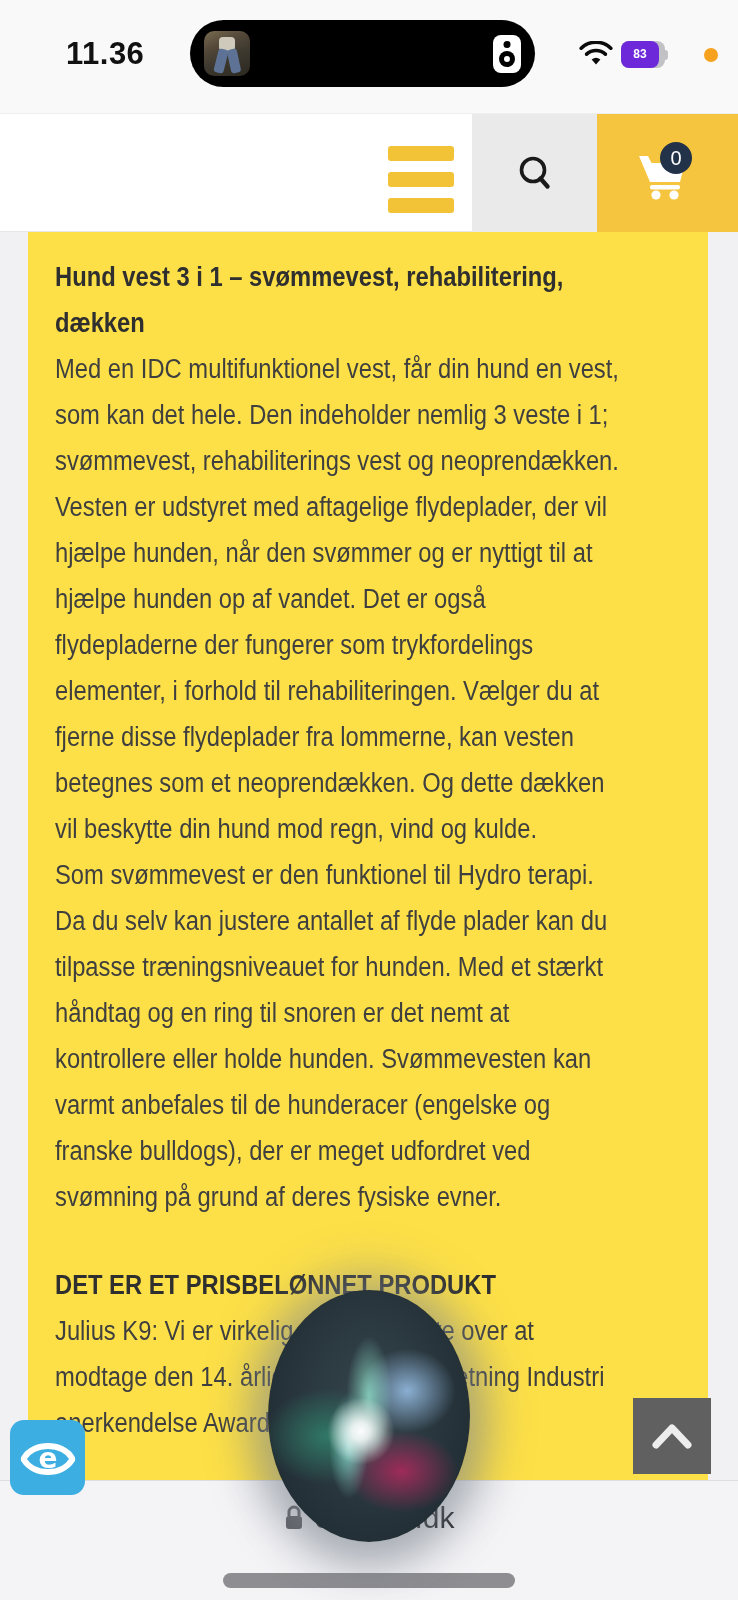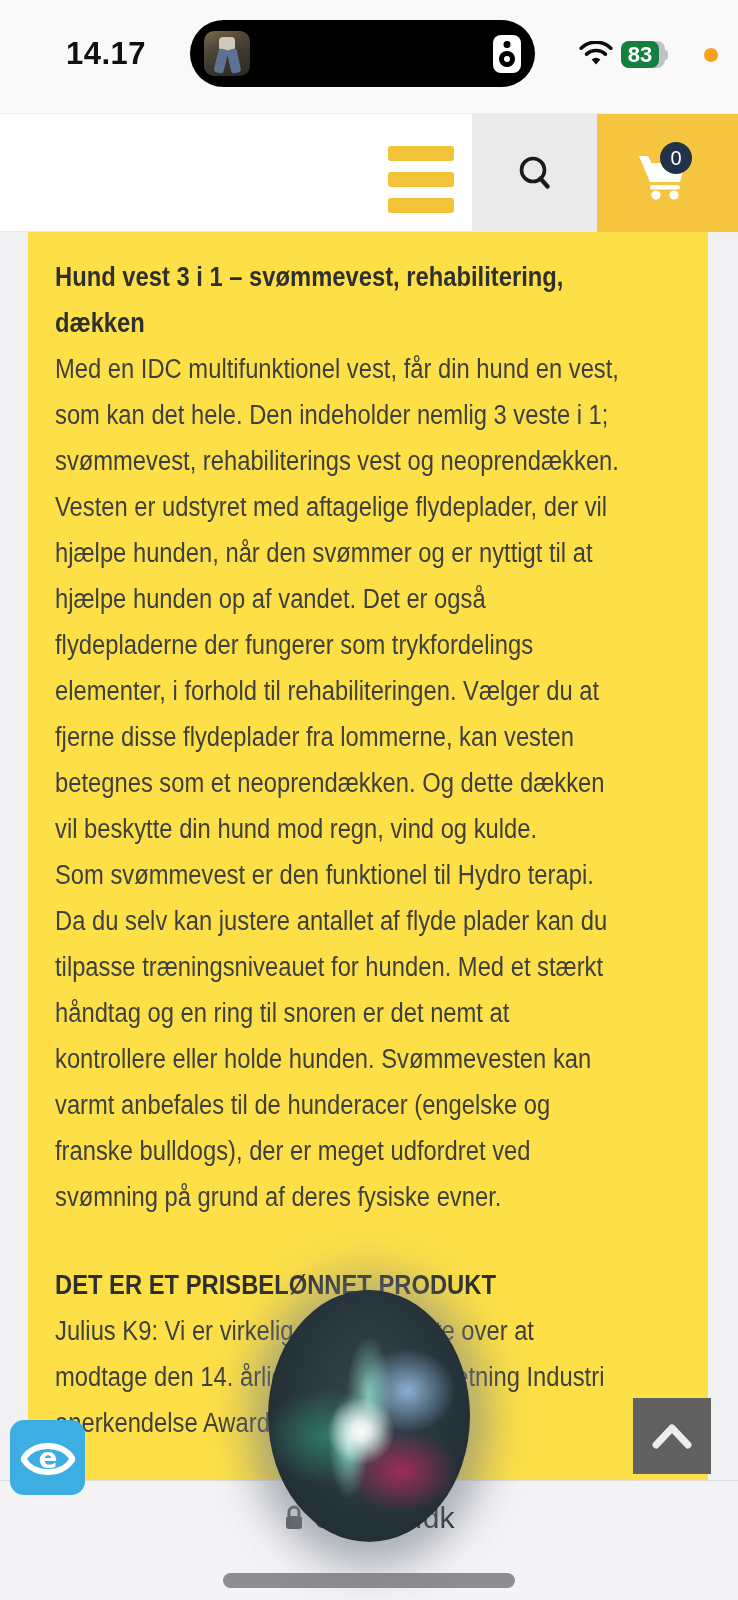--- a/index.html
+++ b/index.html
@@ -22,22 +22,22 @@
   .leg1 { left:12px; top:18px; transform:rotate(14deg); }
   .leg2 { left:25px; top:18px; transform:rotate(-12deg); }
   .island-thumb .torso { position:absolute; left:15px; top:6px; width:16px; height:14px; background:#cfc9bb; border-radius:4px; }
   .island-speaker { position:absolute; right:14px; top:15px; width:28px; height:38px; background:#fff; border-radius:8px; }
   .speaker-dot { position:absolute; left:50%; top:6px; transform:translateX(-50%); width:7px; height:7px; border-radius:50%; background:#000; }
   .speaker-ring { position:absolute; left:50%; top:16px; transform:translateX(-50%); width:16px; height:16px; border-radius:50%; background:#000; }
   .speaker-ring::after { content:""; position:absolute; left:5px; top:5px; width:6px; height:6px; border-radius:50%; background:#fff; }
   .wifi { position:absolute; left:578px; top:41px; }
   .battery { position:absolute; left:621px; top:41px; width:47px; height:27px; }
   .battery-shell { position:absolute; left:0; top:0; width:44px; height:27px; background:#C2C1C5; border-radius:8px; }
-  .battery-fill { position:absolute; left:0; top:0; width:38px; height:27px; background:#15803d; border-radius:8px;
-    color:#fff; font-size:22px; font-weight:700; text-align:center; line-height:27px; }
+  .battery-fill { position:absolute; left:0; top:0; width:38px; height:27px; background:#6d28d9; border-radius:8px;
+    color:#fff; font-size:12px; font-weight:700; text-align:center; line-height:27px; }
   .battery-cap { position:absolute; right:0; top:9px; width:4px; height:10px; background:#C2C1C5; border-radius:0 3px 3px 0; }
   .mic-dot { position:absolute; left:704px; top:48px; width:14px; height:14px; border-radius:50%; background:#F7A21E; }
 
   
   .site-header { position:absolute; left:0; top:113px; width:738px; height:119px; background:#fff;
     border-top:1px solid #EFEFEF; border-bottom:1px solid #E7E7E7; }
   .hamburger { position:absolute; left:388px; top:32px; width:66px; height:56px; cursor:pointer; }
   .hamburger .bar { position:absolute; left:0; width:66px; height:15px; border-radius:3px; background:#F2C237; }
   .bar1 { top:0; } .bar2 { top:26px; } .bar3 { top:52px; }
   .search-block { position:absolute; left:472px; top:0; width:125px; height:118px; background:#EAEAEB;
@@ -82,21 +82,21 @@
   .url-row { position:absolute; left:0; top:20px; width:738px; display:flex; align-items:center; justify-content:center; gap:9px; cursor:pointer; }
   .url-text { font-size:30px; color:#1C1C1E; }
   .tab-pill { position:absolute; left:223px; top:92px; width:292px; height:15px; border-radius:8px; background:#8E8D91; cursor:pointer; }
 </style>
 </head>
 <body>
 
 <div class="screen">
 
   <div class="status-bar">
-    <div class="status-time">14.17</div>
+    <div class="status-time">11.36</div>
 
     <div class="dynamic-island">
       <div class="island-thumb">
         <div class="torso"></div>
         <div class="leg leg1"></div>
         <div class="leg leg2"></div>
       </div>
       <div class="island-speaker">
         <div class="speaker-dot"></div>
         <div class="speaker-ring"></div>

